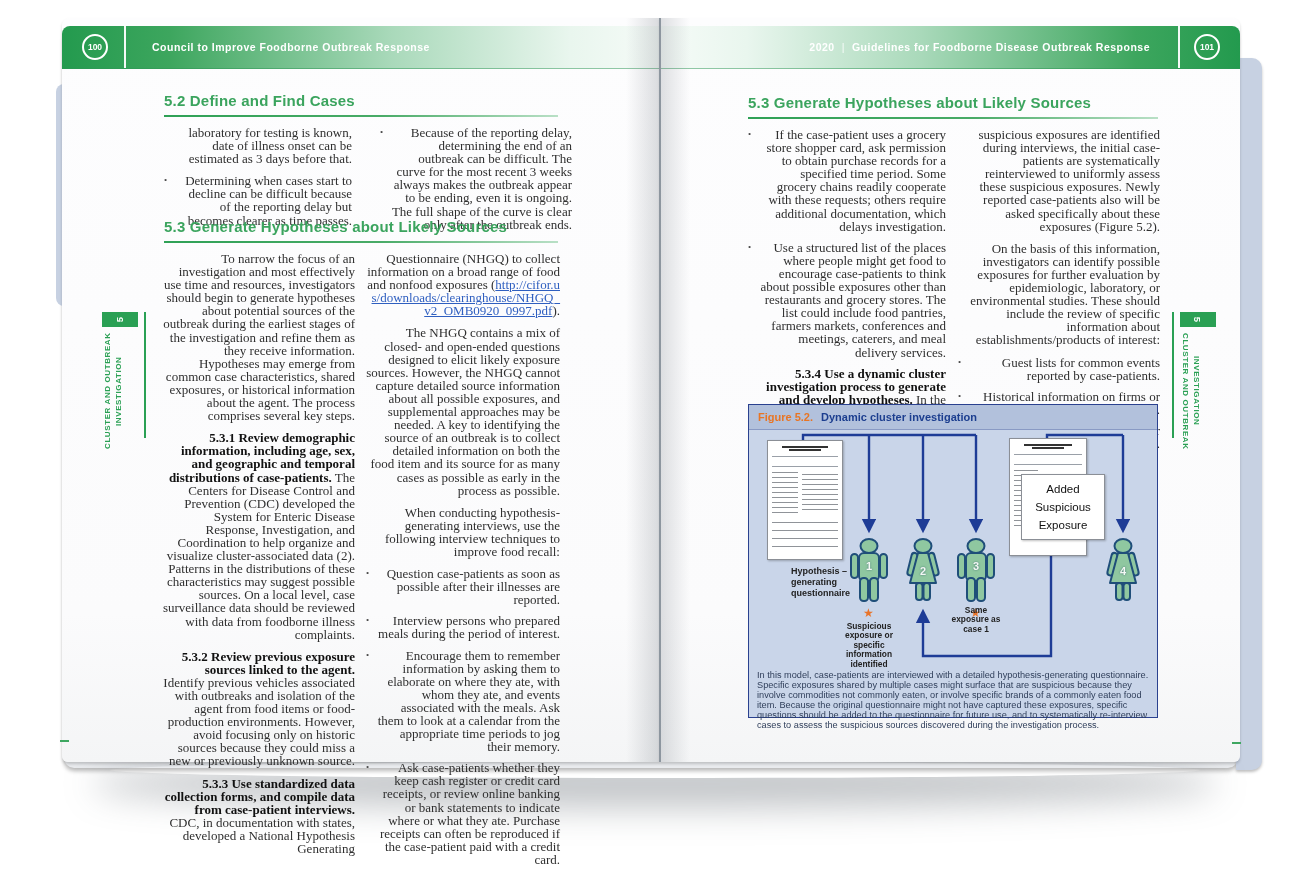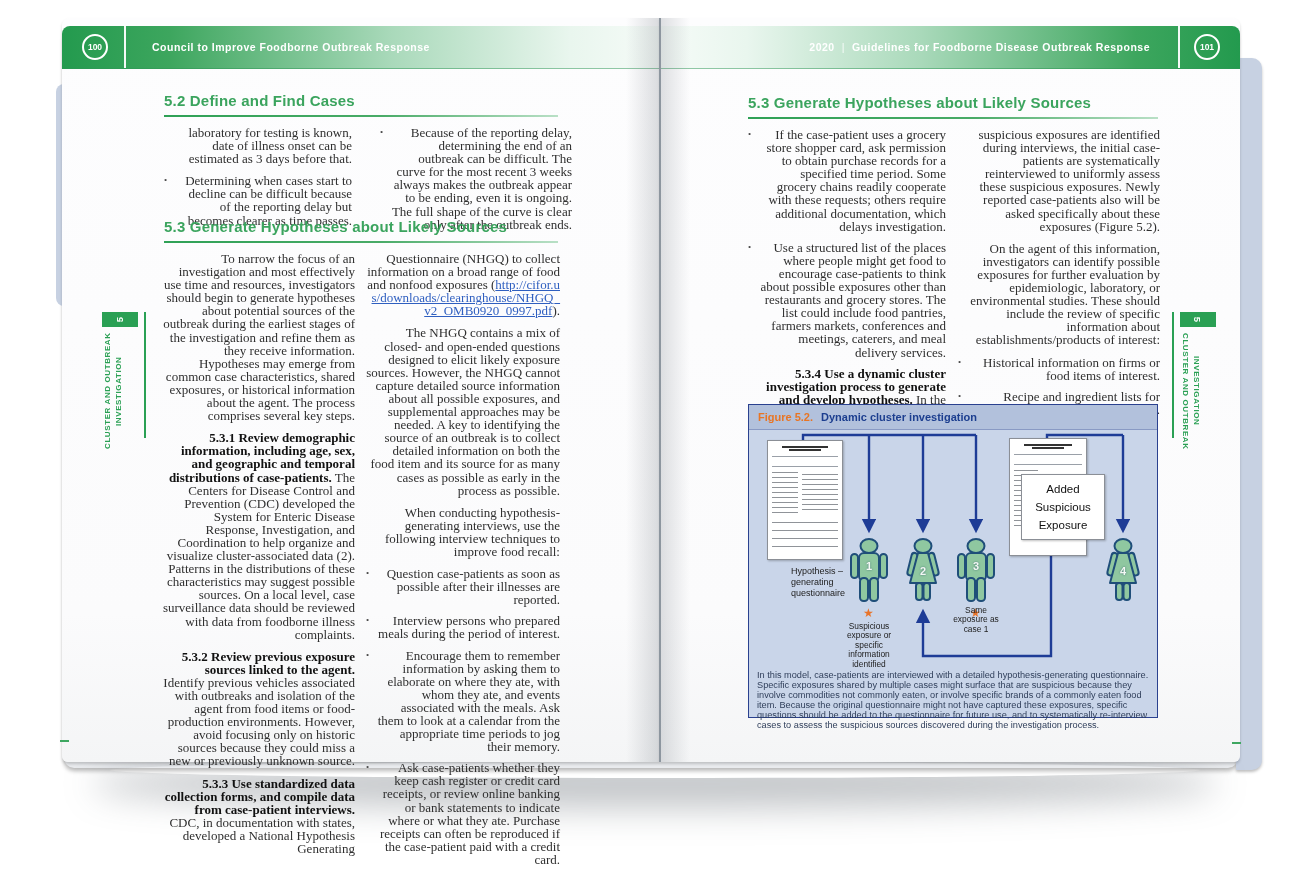--- a/index.html
+++ b/index.html
@@ -71,21 +71,21 @@
   .ws-stripes{background:repeating-linear-gradient(180deg,#6a6f76 0 1px,transparent 1px 5px);opacity:.75;}
   .added-box{position:absolute;background:#fff;border:1px solid #8b8f96;color:#111;
              font-family:"Liberation Sans",sans-serif;font-size:11.5px;line-height:18px;text-align:center;
              white-space:pre-line;display:flex;align-items:center;justify-content:center;box-shadow:1px 1px 2px rgba(0,0,0,.25);}
   .person{position:absolute;width:46px;height:66px;}
   .person svg{position:absolute;left:0;top:0;}
   .pnum{position:absolute;width:100%;text-align:center;color:#f4f8f4;font-family:"Liberation Sans",sans-serif;
         font-weight:bold;font-size:11px;text-shadow:0 0 2px rgba(20,60,90,.65);}
   .pnum-m{top:22px;} .pnum-f{top:27px;}
   .star{position:absolute;color:#e8742a;font-size:12px;line-height:12px;}
-  .fig-lab{position:absolute;font-family:"Liberation Sans",sans-serif;font-weight:normal;color:#222;
+  .fig-lab{position:absolute;font-family:"Liberation Sans",sans-serif;font-weight:bold;color:#222;
            font-size:8.4px;line-height:9.4px;text-align:center;white-space:pre-line;}
   .fig-lab-hypo{text-align:left;font-size:9px;line-height:11px;}
   .fig-caption{position:absolute;left:8px;top:241px;width:394px;font-family:"Liberation Sans",sans-serif;
                font-size:9.2px;line-height:9.9px;color:#31405c;}
 </style>
 </head>
 <body>
 
 <div class="stage">
 
@@ -159,22 +159,23 @@
       <ul class="blt">
         <li>If the case-patient uses a grocery store shopper card, ask permission to obtain purchase records for a specified time period. Some grocery chains readily cooperate with these requests; others require additional documentation, which delays investigation.</li>
         <li>Use a structured list of the places where people might get food to encourage case-patients to think about possible exposures other than restaurants and grocery stores. The list could include food pantries, farmers markets, conferences and meetings, caterers, and meal delivery services.</li>
       </ul>
       <p><b class="runin">5.3.4 Use a dynamic cluster investigation process to generate and develop hypotheses.</b>
         <span>In the dynamic cluster investigation model, initial case-patients within a recognized cluster are interviewed with a detailed exposure history questionnaire. As</span></p>
     </div>
 
     <div class="col" style="left:298px;top:110px;width:202px;">
       <p>suspicious exposures are identified during interviews, the initial case-patients are systematically reinterviewed to uniformly assess these suspicious exposures. Newly reported case-patients also will be asked specifically about these exposures (Figure 5.2).</p>
-      <p>On the agent of this information, investigators can identify possible exposures for further evaluation by epidemiologic, laboratory, or environmental studies. These should include the review of specific information about establishments/products of interest:</p>
-      <ul class="blt">
+      <p>On the basis of this information, investigators can identify possible exposures for further evaluation by epidemiologic, laboratory, or environmental studies. These should include the review of specific information about establishments/products of interest:</p>
+      <ul class="blt">
+        <li>Guest lists for common events reported by case-patients.</li>
         <li>Historical information on firms or food items of interest.</li>
         <li>Recipe and ingredient lists for common menu items.</li>
       </ul>
     </div>
 
     <div class="figure">
       <div class="fig-head">
         <span class="fig-label">Figure 5.2.</span>
         <span class="fig-title">Dynamic cluster investigation</span>
       </div>

